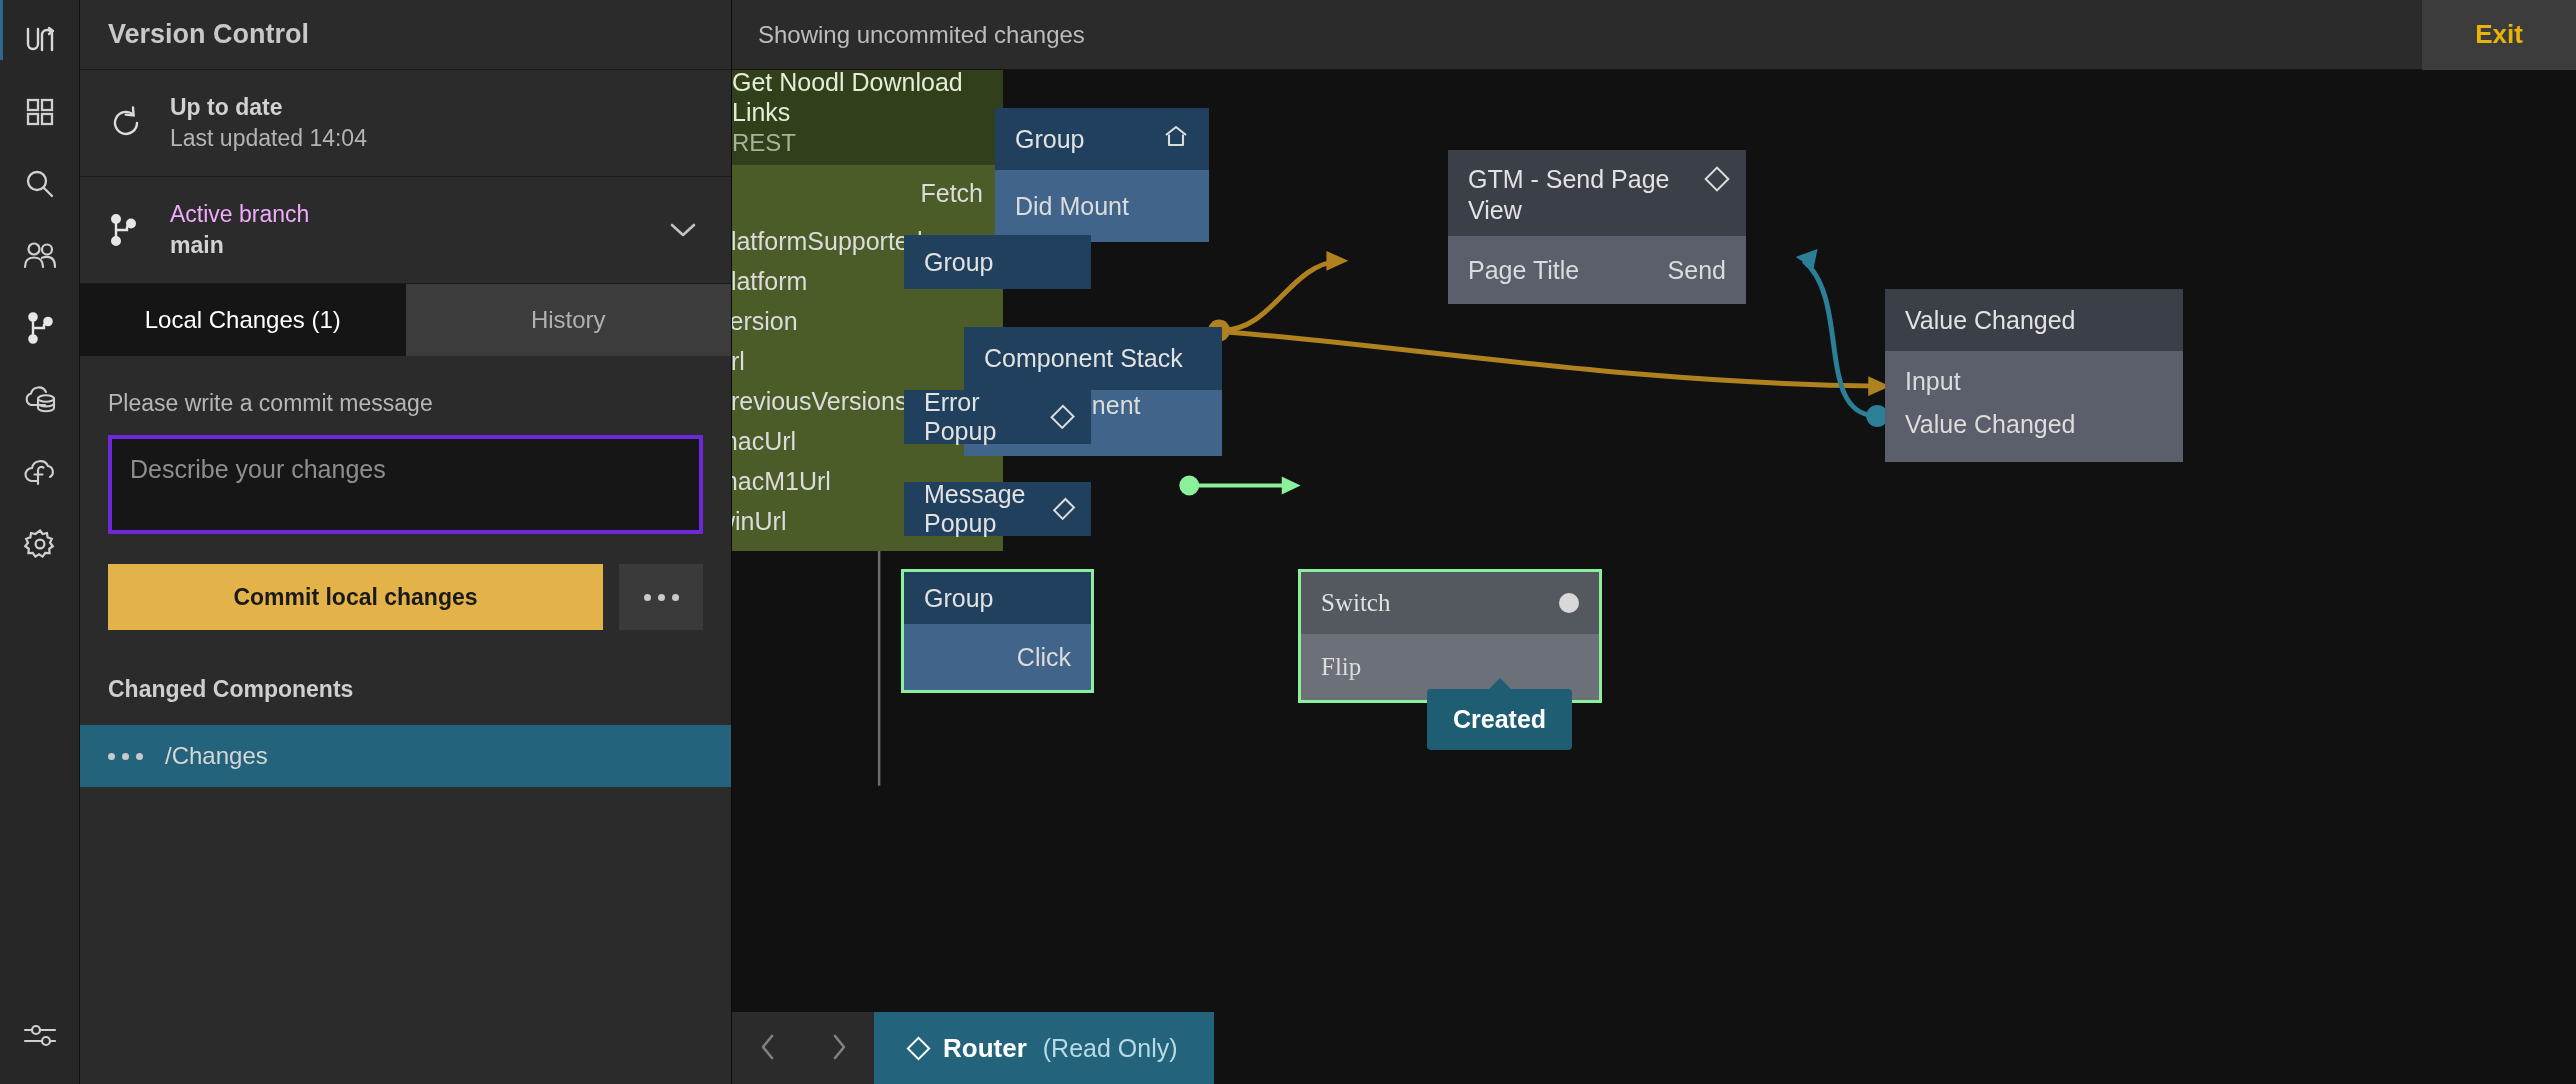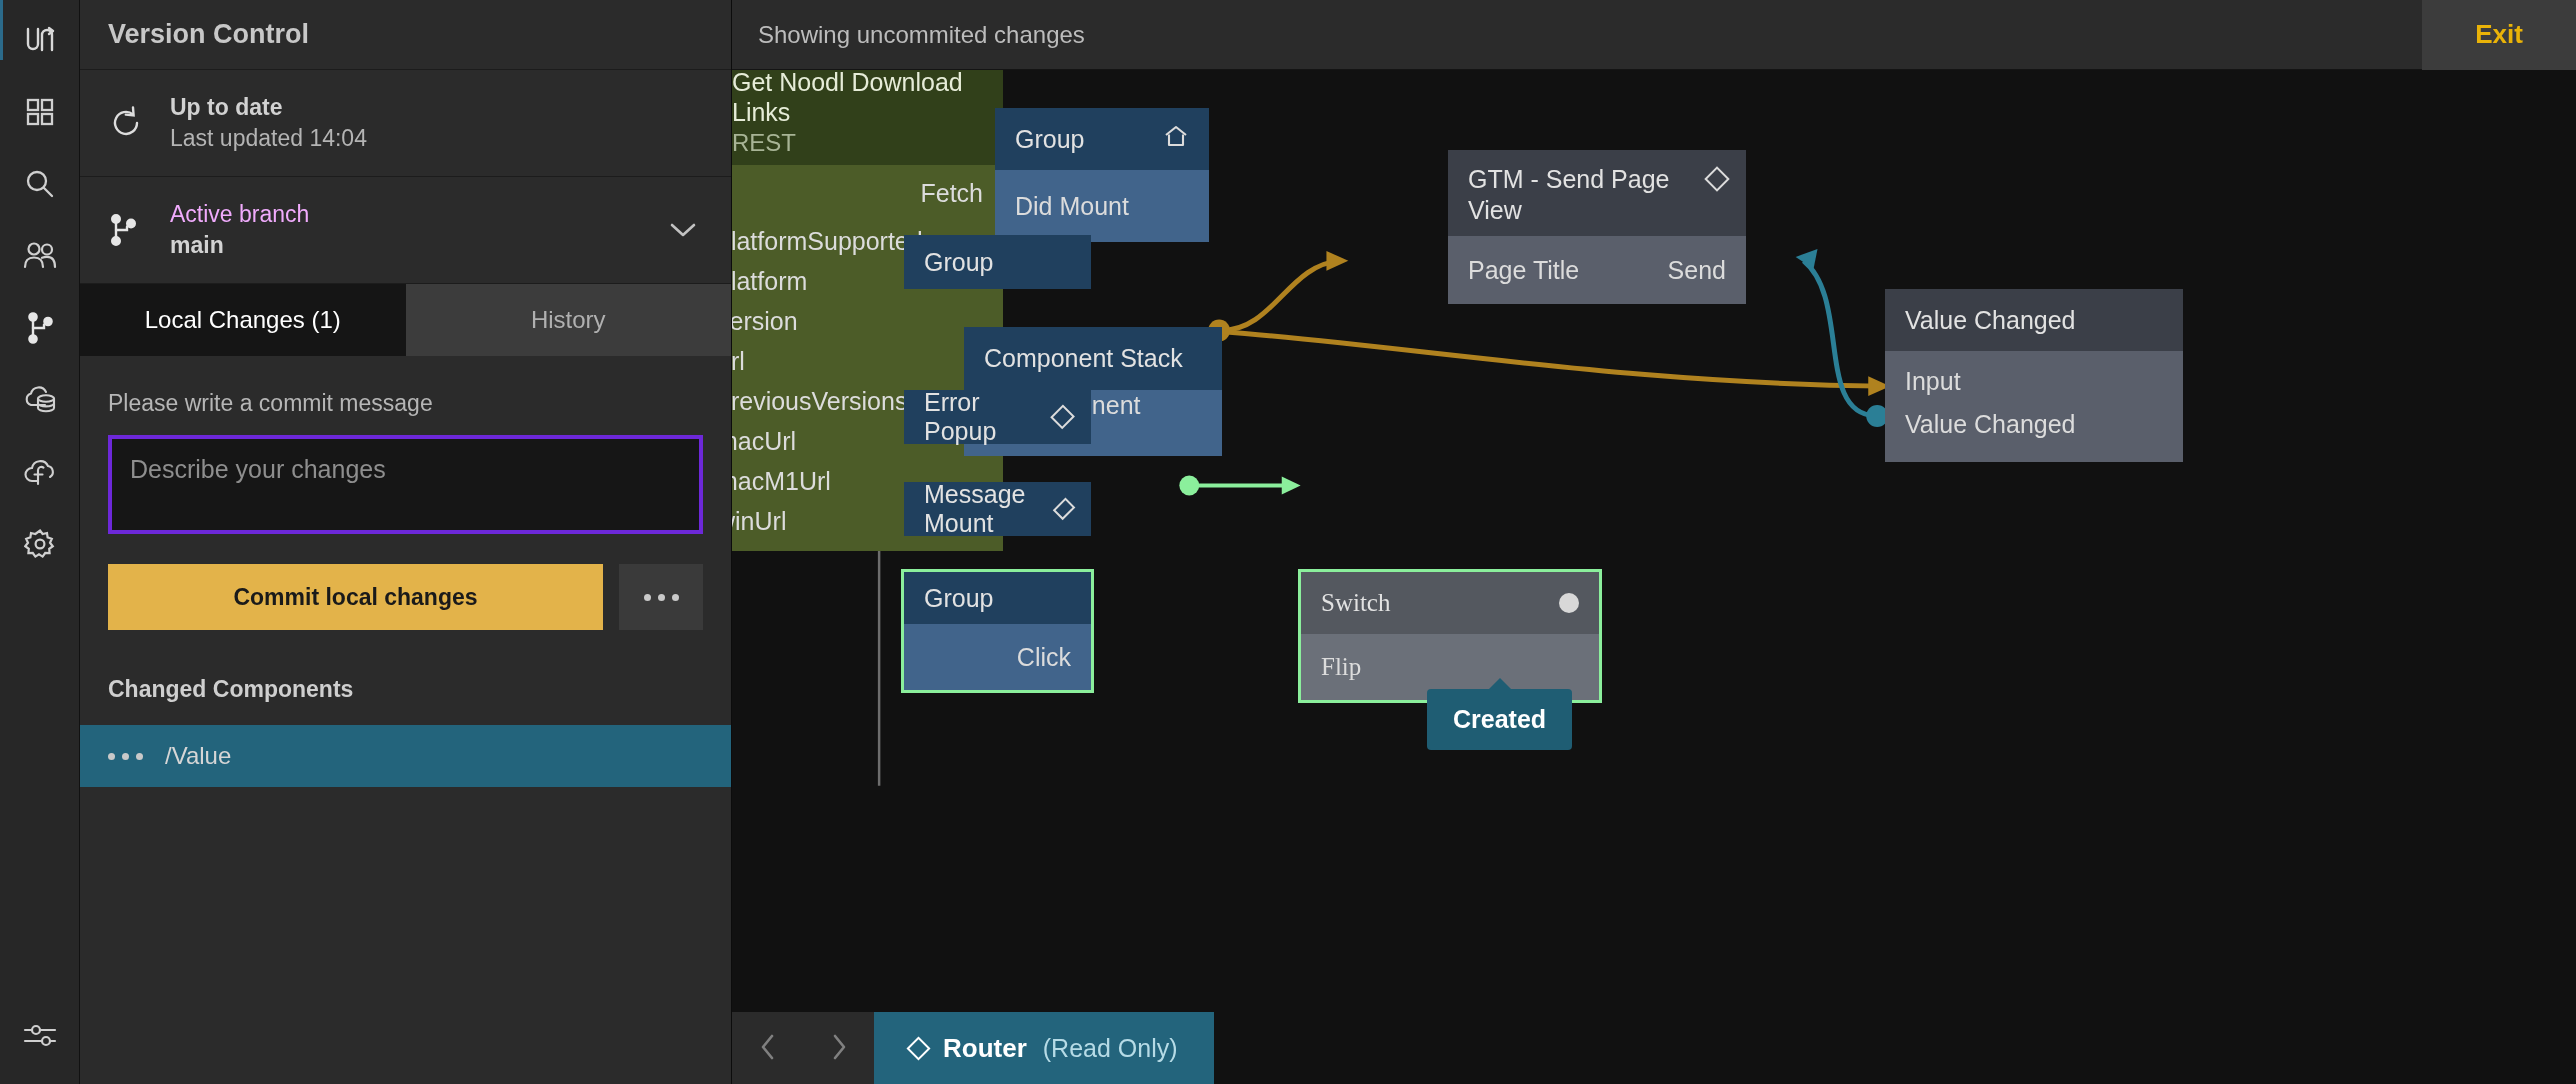--- a/index.html
+++ b/index.html
@@ -321,21 +321,21 @@
       </div>
 
       <div class="changed-head">Changed Components</div>
 
       <div class="changed-item">
         <span class="dots-inline" style="display:flex;gap:7px;align-items:center;">
           <span class="dot"></span>
           <span class="dot"></span>
           <span class="dot"></span>
         </span>
-        <span class="lbl">/Value</span>
+        <span class="lbl">/Changes</span>
       </div>
     </div>
   </div>
 
   <div class="canvas-wrap">
 
     <div class="topbar">
       <div class="status">Showing uncommited changes</div>
       <div class="exit-btn">Exit</div>
     </div>
@@ -423,21 +423,21 @@
 
       <div class="node n-blue" style="left:172px; top:320px; width:187px;">
         <div class="node-head" style="height:54px;">
           <span>Error Popup</span>
           <span class="diamond"></span>
         </div>
       </div>
 
       <div class="node n-blue" style="left:172px; top:412px; width:187px;">
         <div class="node-head" style="height:54px;">
-          <span>Message Mount</span>
+          <span>Message Popup</span>
           <span class="diamond"></span>
         </div>
       </div>
 
       <div class="node n-blue sel" style="left:172px; top:502px; width:187px;">
         <div class="node-head" style="height:52px;">
           <span>Group</span>
         </div>
         <div class="node-body" style="padding:9px 0;">
           <div class="port out">Click</div>

